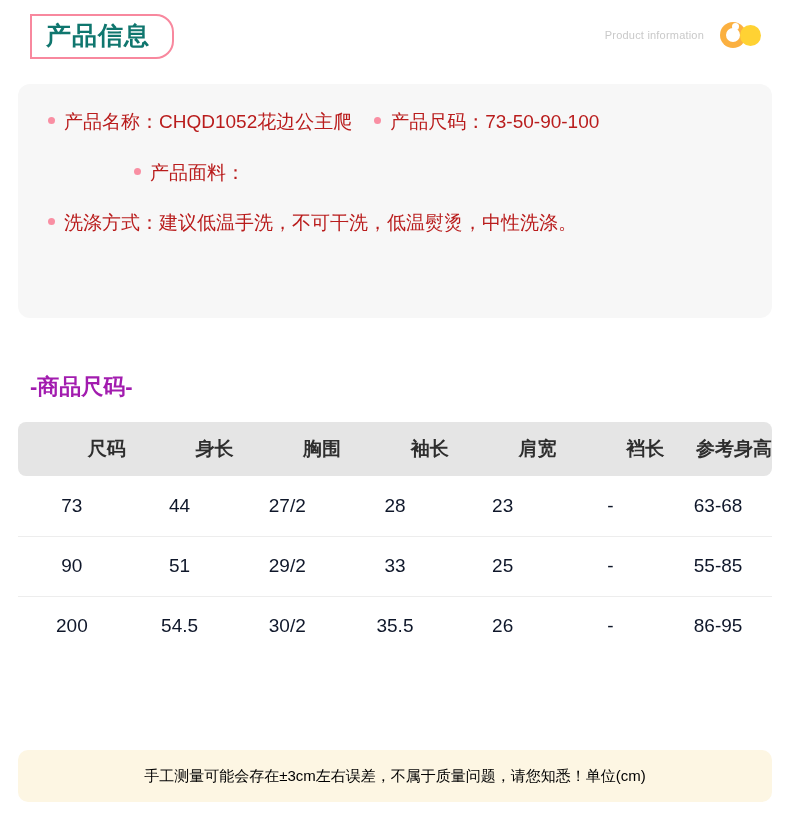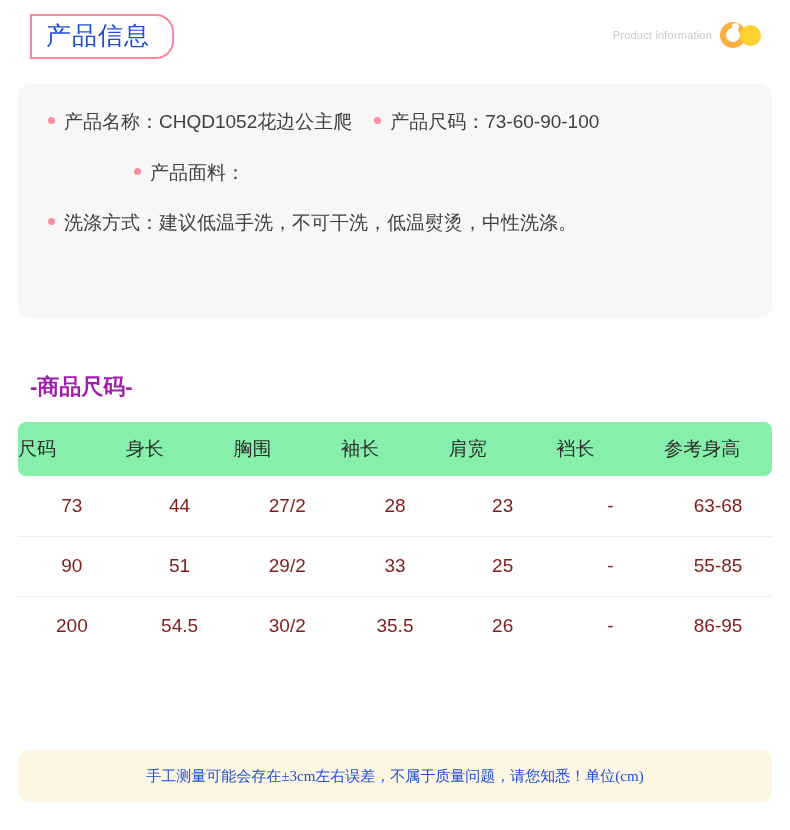--- a/index.html
+++ b/index.html
@@ -26,32 +26,32 @@
     position: absolute;
     left: 30px;
     top: 14px;
     border: 2px solid #f8889e;
     border-radius: 0 18px 18px 0;
     padding: 7px 22px 9px 14px;
     background: #ffffff;
   }
   .title-badge .title-text {
     font-size: 25px;
-    font-weight: normal;
-    color: #1d4ed8;
+    font-weight: bold;
+    color: #0f766e;
     letter-spacing: 1px;
     line-height: 1;
   }
   .header-right {
     position: absolute;
     right: 24px;
     top: 22px;
     display: flex;
     align-items: center;
-    gap: 8px;
+    gap: 16px;
   }
   .header-right .en-label {
     font-size: 11px;
     color: #c9c9c9;
     letter-spacing: 0.2px;
   }
   .logo-mark {
     position: relative;
     width: 46px;
     height: 26px;
@@ -111,21 +111,21 @@
     display: flex;
     align-items: center;
     flex-wrap: wrap;
     margin-bottom: 22px;
   }
   .info-row:last-child { margin-bottom: 16px; }
   .info-item {
     display: flex;
     align-items: baseline;
     font-size: 19px;
-    color: #404040;
+    color: #b91c1c;
     line-height: 1.5;
   }
   .bullet {
     display: inline-block;
     width: 7px;
     height: 7px;
     border-radius: 50%;
     background: #f98fa3;
     margin-right: 9px;
     position: relative;
@@ -152,55 +152,54 @@
     left: 18px;
     top: 422px;
     width: 754px;
   }
   table.size-table {
     width: 100%;
     border-collapse: collapse;
     table-layout: fixed;
   }
   table.size-table thead th {
-    background: #86efac;
+    background: #e5e5e5;
     font-size: 19px;
-    font-weight: normal;
+    font-weight: bold;
     color: #2e2e2e;
     height: 54px;
-    text-align: left;
+    text-align: right;
   }
   table.size-table thead th:first-child { border-radius: 8px 0 0 8px; }
   table.size-table thead th:last-child { border-radius: 0 8px 8px 0; }
   table.size-table tbody td {
     height: 60px;
     text-align: center;
     font-size: 19px;
-    color: #7f1d1d;
+    color: #0f172a;
     border-bottom: 1px solid #ededed;
   }
   table.size-table tbody tr:last-child td { border-bottom: none; }
 
   
   .note {
     position: absolute;
     left: 18px;
     top: 750px;
     width: 754px;
     height: 52px;
     background: #fdf6e3;
     border-radius: 10px;
     display: flex;
     align-items: center;
     justify-content: center;
   }
   .note-text {
     font-size: 15px;
-    color: #1d4ed8;
-    font-family: Liberation Serif, serif;
+    color: #000000;
   }
 </style>
 </head>
 <body>
 
 <div class="page">
 
   <div class="header">
     <div class="title-badge">
       <div class="title-text">产品信息</div>
@@ -219,21 +218,21 @@
     <div class="info-row">
       <div class="info-item">
         <span class="bullet"></span>
         <span class="label">产品名称：</span>
         <span class="value">CHQD1052花边公主爬</span>
       </div>
       <div class="gap-a"></div>
       <div class="info-item">
         <span class="bullet"></span>
         <span class="label">产品尺码：</span>
-        <span class="value">73-60-90-100</span>
+        <span class="value">73-50-90-100</span>
       </div>
     </div>
 
     <div class="info-row">
       <div class="gap-b"></div>
       <div class="info-item">
         <span class="bullet"></span>
         <span class="label">产品面料：</span>
       </div>
     </div>

